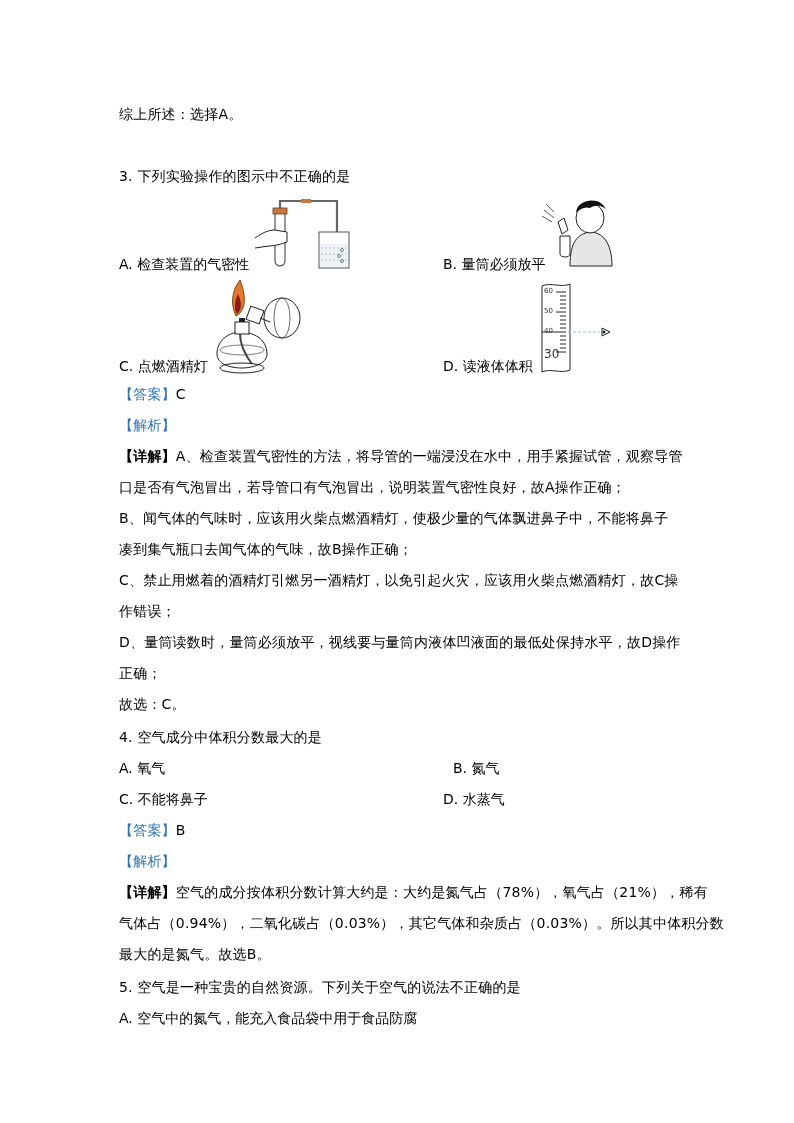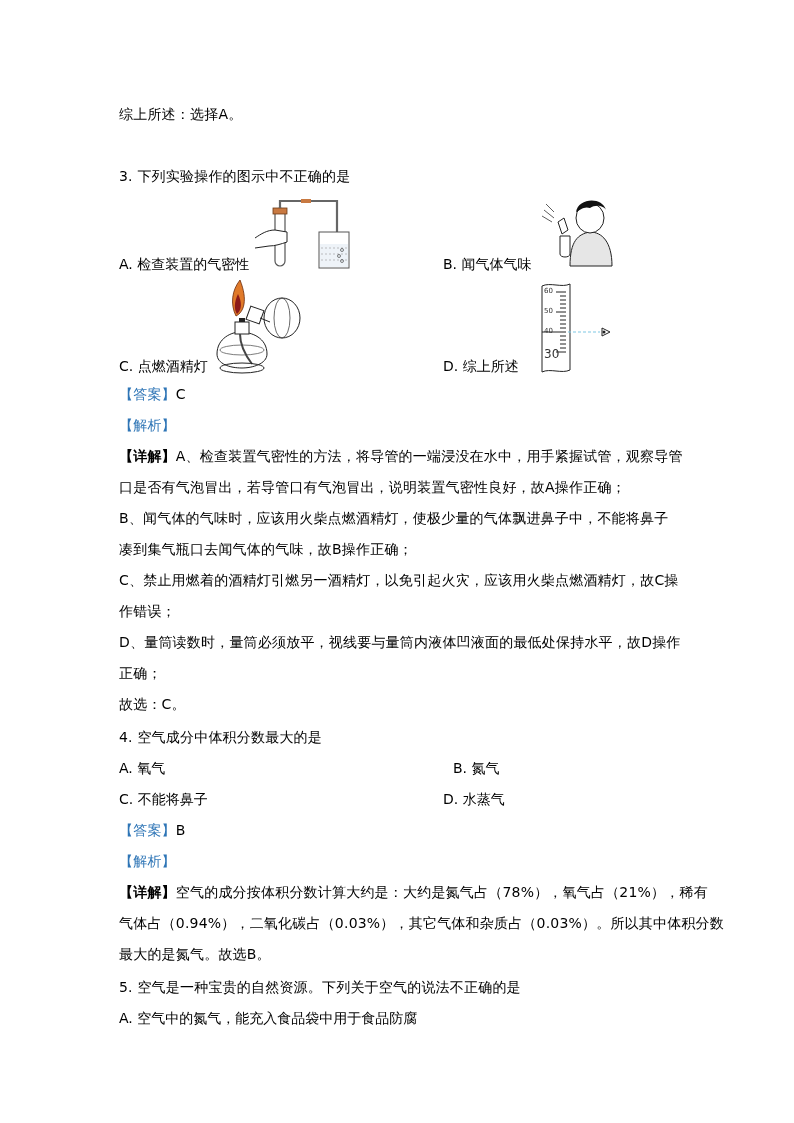--- a/index.html
+++ b/index.html
@@ -40,21 +40,21 @@
   <svg class="fig" style="left:540px;top:196px;" width="75" height="75" viewBox="0 0 75 75">
     <path d="M30 70 C30 45 38 38 50 36 C62 36 72 46 72 70 Z" fill="#e6e6e6" stroke="#222" stroke-width="1"></path>
     <ellipse cx="50" cy="22" rx="14" ry="15" fill="#fff" stroke="#222" stroke-width="1"></ellipse>
     <path d="M36 16 C38 2 62 0 66 14 C64 10 56 8 50 12 C44 10 40 14 36 16 Z" fill="#111"></path>
     <path d="M20 40 L20 58 C20 62 30 62 30 58 L30 40 Z" fill="#fff" stroke="#222" stroke-width="1"></path>
     <path d="M18 26 L24 22 L28 34 L22 38 Z" fill="#fff" stroke="#222" stroke-width="1"></path>
     <line x1="4" y1="14" x2="14" y2="22" stroke="#333" stroke-width="0.8"></line>
     <line x1="2" y1="20" x2="12" y2="26" stroke="#333" stroke-width="0.8"></line>
     <line x1="6" y1="8" x2="14" y2="16" stroke="#333" stroke-width="0.8"></line>
   </svg>
-  <div class="opt" style="left:443px;top:254px;">B. 闻气体气味</div>
+  <div class="opt" style="left:443px;top:254px;">B. 量筒必须放平</div>
 
   <svg class="fig" style="left:212px;top:280px;" width="90" height="95" viewBox="0 0 90 95">
     <path d="M28 0 C20 10 18 24 24 36 C32 32 36 20 28 0 Z" fill="#e07a2a" stroke="#6b2a0a" stroke-width="0.8"></path>
     <path d="M26 14 C22 22 22 30 25 34 C30 30 30 22 26 14 Z" fill="#8b1a1a"></path>
     <ellipse cx="70" cy="38" rx="18" ry="20" fill="#fff" stroke="#222" stroke-width="1"></ellipse>
     <ellipse cx="70" cy="38" rx="8" ry="20" fill="none" stroke="#444" stroke-width="0.8"></ellipse>
     <rect x="36" y="28" width="14" height="14" fill="#fff" stroke="#222" stroke-width="1" transform="rotate(20 43 35)"></rect>
     <line x1="48" y1="38" x2="58" y2="42" stroke="#222"></line>
     <path d="M5 74 C5 58 20 52 28 52 C40 52 55 58 55 74 C55 84 40 88 30 88 C18 88 5 84 5 74 Z" fill="#fff" stroke="#222" stroke-width="1"></path>
     <ellipse cx="30" cy="70" rx="22" ry="5" fill="none" stroke="#444" stroke-width="0.7"></ellipse>
@@ -86,21 +86,21 @@
       <line x1="16" y1="70" x2="26" y2="70" stroke="#222"></line>
       <line x1="28" y1="50" x2="60" y2="50" stroke="#7ec8e3" stroke-width="1.2" stroke-dasharray="3,2"></line>
       <path d="M62 46 L70 50 L62 54 Z" fill="#fff" stroke="#222" stroke-width="1"></path>
       <circle cx="64" cy="50" r="1.5" fill="#222"></circle>
     </svg>
     <span style="position:absolute;left:4px;top:5px;font-size:7px;color:#333;">60</span>
     <span style="position:absolute;left:4px;top:25px;font-size:7px;color:#333;">50</span>
     <span style="position:absolute;left:4px;top:45px;font-size:7px;color:#333;">40</span>
     <span style="position:absolute;left:4px;top:65px;font-size:12px;color:#333;">30</span>
   </div>
-  <div class="opt" style="left:443px;top:356px;">D. 综上所述</div>
+  <div class="opt" style="left:443px;top:356px;">D. 读液体体积</div>
 
   <div class="line" style="top:384px;">
     <span class="label-blue">【答案】</span><span>C</span>
   </div>
   <div class="line label-blue" style="top:415px;">【解析】</div>
 
   <div class="line" style="top:446px;">
     <span class="tag">【详解】</span><span>A、检查装置气密性的方法，将导管的一端浸没在水中，用手紧握试管，观察导管</span>
   </div>
   <div class="line" style="top:477px;">口是否有气泡冒出，若导管口有气泡冒出，说明装置气密性良好，故A操作正确；</div>

